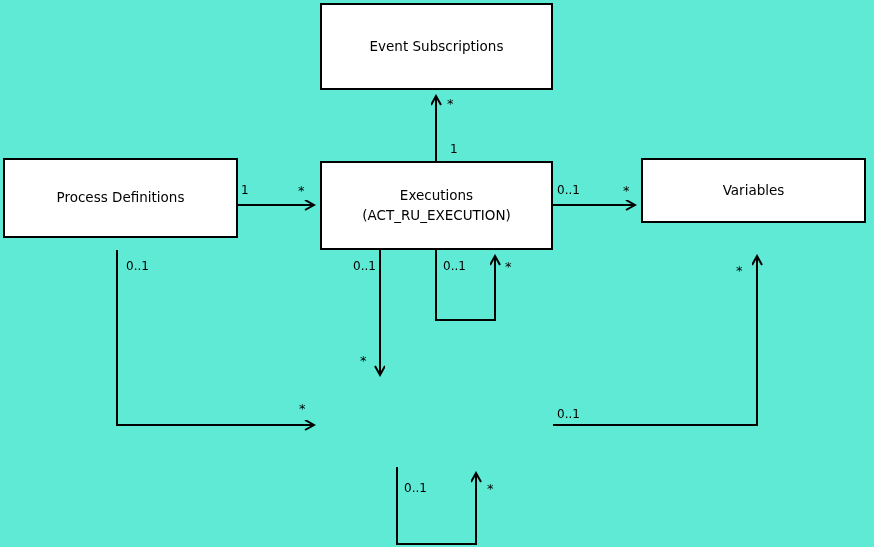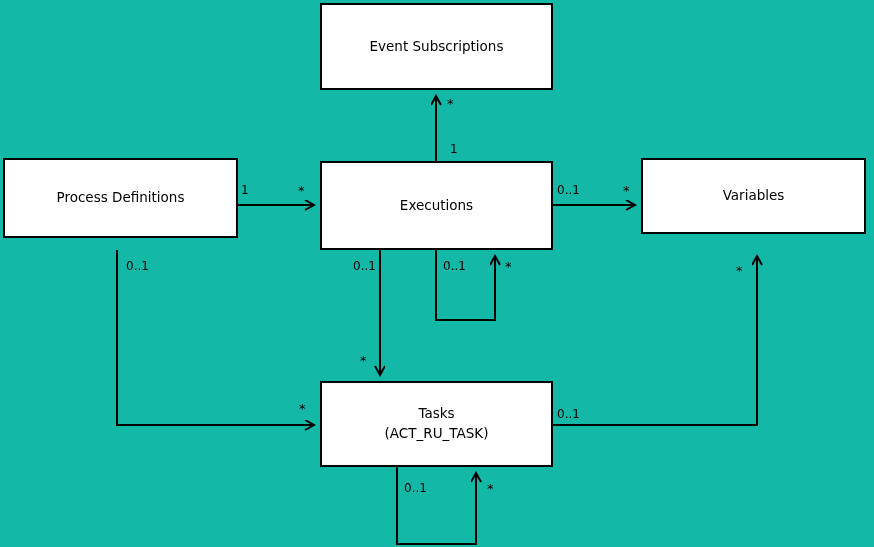--- a/index.html
+++ b/index.html
@@ -7,21 +7,21 @@
     padding: 0;
     background: #ffffff;
   }
   body {
     font-family: "DejaVu Sans", sans-serif;
   }
   #diagram-canvas {
     position: relative;
     width: 874px;
     height: 547px;
-    background: #14b8a6;
+    background: #5eead4;
     overflow: hidden;
   }
   #diagram-canvas svg {
     position: absolute;
     left: 0;
     top: 0;
     width: 874px;
     height: 547px;
   }
   .entity-box {
@@ -100,30 +100,27 @@
   <div class="entity-box" style="left:320px; top:3px; width:233px; height:87px;">
     <span class="entity-title">Event Subscriptions</span>
   </div>
 
   <div class="entity-box" style="left:3px; top:158px; width:235px; height:80px;">
     <span class="entity-title">Process Definitions</span>
   </div>
 
   <div class="entity-box" style="left:320px; top:161px; width:233px; height:89px;">
     <span class="entity-title">Executions</span>
+    <span class="entity-table">(ACT_RU_EXECUTION)</span>
   </div>
 
-  <div class="entity-box" style="left:641px; top:158px; width:225px; height:76px;">
+  <div class="entity-box" style="left:641px; top:158px; width:225px; height:65px;">
     <span class="entity-title">Variables</span>
   </div>
 
-  <div class="entity-box" style="left:320px; top:381px; width:233px; height:86px;">
-    <span class="entity-title">Tasks</span>
-    <span class="entity-table">(ACT_RU_TASK)</span>
-  </div>
 
   <span class="mult-label" style="left:241px; top:184px;">1</span>
   <span class="mult-label star" style="left:298px; top:184px;">*</span>
 
   <span class="mult-label star" style="left:447px; top:97px;">*</span>
   <span class="mult-label" style="left:450px; top:143px;">1</span>
 
   <span class="mult-label" style="left:557px; top:184px;">0..1</span>
   <span class="mult-label star" style="left:623px; top:184px;">*</span>
 

